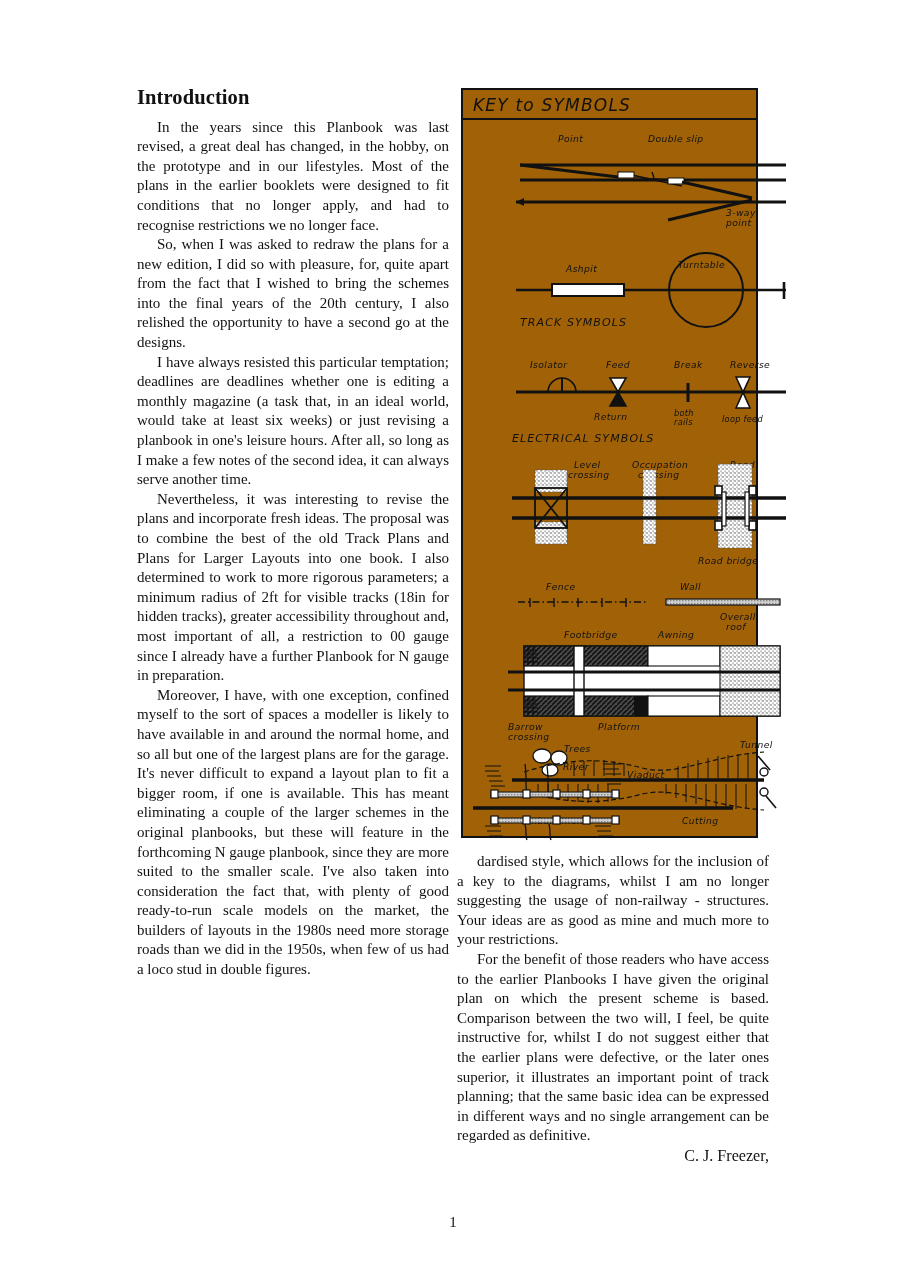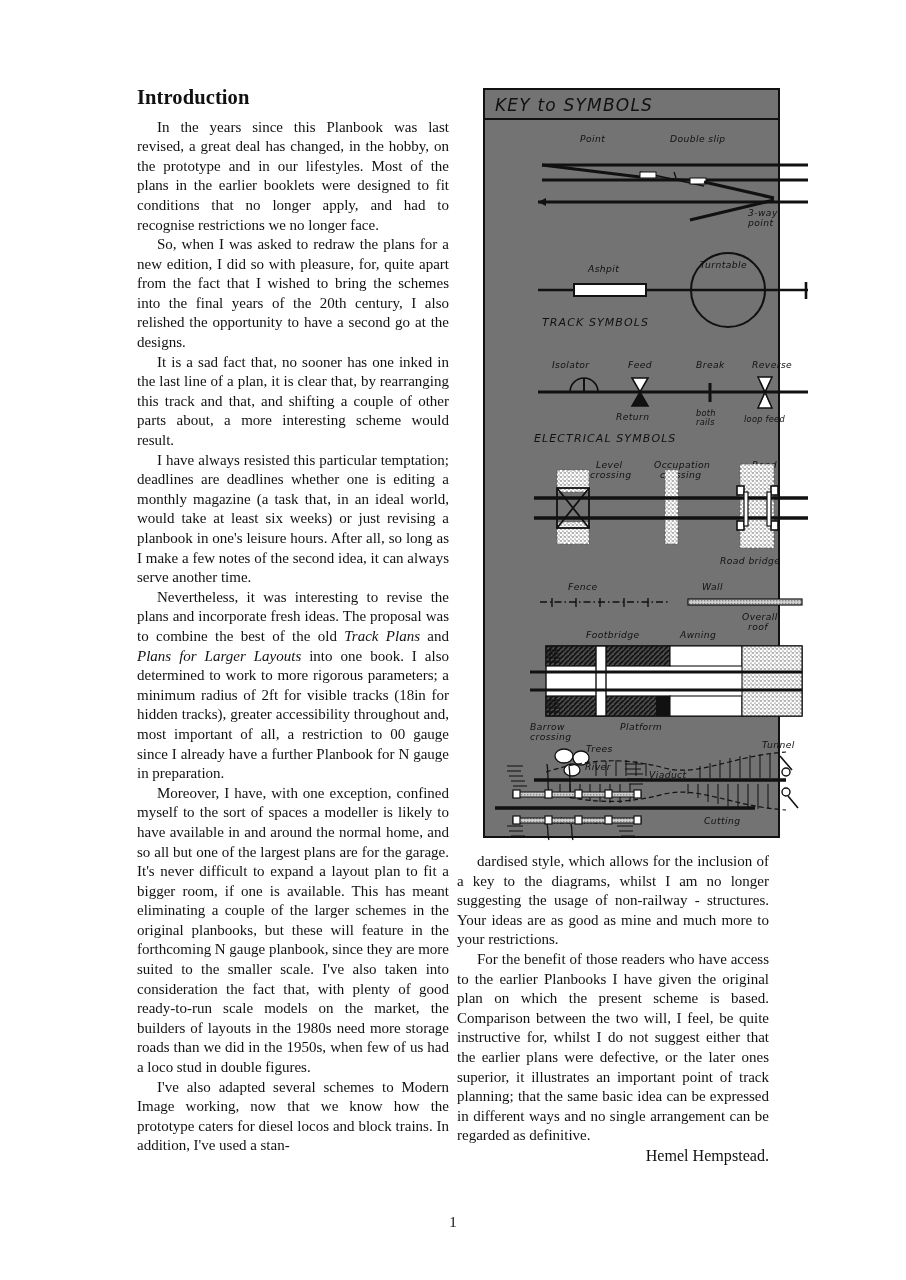--- a/index.html
+++ b/index.html
@@ -22,31 +22,31 @@
   p.para{
     margin:0;font-size:15px;line-height:19.6px;
     text-align:justify;text-indent:20px;
     -webkit-hyphens:none;hyphens:none;
     word-spacing:-0.1px;
   }
   p.para + p.para{margin-top:0;}
   .sig{
     margin:0;font-size:16.1px;line-height:19.6px;text-align:right;text-indent:0;
   }
-  .it{font-style:italic;}
+  .it{}
 
   .pagenum{
     position:absolute;left:0;top:1214px;width:906px;text-align:center;
     font-size:15px;
   }
 
   
   .figure{
-    position:absolute;left:483px;top:88px;width:297px;height:750px;
-    border:2.5px solid #111;background:#737373;box-sizing:border-box;
+    position:absolute;left:461px;top:88px;width:297px;height:750px;
+    border:2.5px solid #111;background:#a16207;box-sizing:border-box;
   }
   .fig-title-bar{
     position:absolute;left:0;top:0;width:100%;height:30px;
     border-bottom:2.5px solid #111;box-sizing:border-box;
   }
   .fig-title{
     position:absolute;left:10px;top:5px;
     font-family:"DejaVu Sans",sans-serif;
     font-style:italic;font-size:17px;letter-spacing:1.2px;color:#111;
     white-space:nowrap;
@@ -72,33 +72,31 @@
 </head>
 <body>
 
 <div class="page">
 
   <div class="col col-left">
     <h1 class="heading">Introduction</h1>
 
     <p class="para">In the years since this Planbook was last revised, a great deal has changed, in the hobby, on the prototype and in our lifestyles. Most of the plans in the earlier booklets were designed to fit conditions that no longer apply, and had to recognise restrictions we no longer face.</p>
     <p class="para">So, when I was asked to redraw the plans for a new edition, I did so with pleasure, for, quite apart from the fact that I wished to bring the schemes into the final years of the 20th century, I also relished the opportunity to have a second go at the designs.</p>
-    <p class="para">It is a sad fact that, no sooner has one inked in the last line of a plan, it is clear that, by rearranging this track and that, and shifting a couple of other parts about, a more interesting scheme would result.</p>
     <p class="para">I have always resisted this particular temptation; deadlines are deadlines whether one is editing a monthly magazine (a task that, in an ideal world, would take at least six weeks) or just revising a planbook in one's leisure hours. After all, so long as I make a few notes of the second idea, it can always serve another time.</p>
 
     <p class="para"><span>Nevertheless, it was interesting to revise the plans and incorporate fresh ideas. The proposal was to combine the best of the old </span><span class="it">Track Plans</span><span> and </span><span class="it">Plans for Larger Layouts</span><span> into one book. I also determined to work to more rigorous parameters; a minimum radius of 2ft for visible tracks (18in for hidden tracks), greater accessibility throughout and, most important of all, a restriction to 00 gauge since I already have a further Planbook for N gauge in preparation.</span></p>
 
     <p class="para">Moreover, I have, with one exception, confined myself to the sort of spaces a modeller is likely to have available in and around the normal home, and so all but one of the largest plans are for the garage. It's never difficult to expand a layout plan to fit a bigger room, if one is available. This has meant eliminating a couple of the larger schemes in the original planbooks, but these will feature in the forthcoming N gauge planbook, since they are more suited to the smaller scale. I've also taken into consideration the fact that, with plenty of good ready-to-run scale models on the market, the builders of layouts in the 1980s need more storage roads than we did in the 1950s, when few of us had a loco stud in double figures.</p>
-    <p class="para">I've also adapted several schemes to Modern Image working, now that we know how the prototype caters for diesel locos and block trains. In addition, I've used a stan-</p>
   </div>
 
   <div class="col col-right">
     <p class="para">dardised style, which allows for the inclusion of a key to the diagrams, whilst I am no longer suggesting the usage of non-railway - structures. Your ideas are as good as mine and much more to your restrictions.</p>
     <p class="para">For the benefit of those readers who have access to the earlier Planbooks I have given the original plan on which the present scheme is based. Comparison between the two will, I feel, be quite instructive for, whilst I do not suggest either that the earlier plans were defective, or the later ones superior, it illustrates an important point of track planning; that the same basic idea can be expressed in different ways and no single arrangement can be regarded as definitive.</p>
-    <p class="sig">Hemel Hempstead.</p>
+    <p class="sig">C. J. Freezer,</p>
   </div>
 
   <div class="figure">
 
     <div class="fig-title-bar"></div>
     <div class="fig-title">KEY to SYMBOLS</div>
 
     <div class="fig-body">
       <svg width="292" height="716" viewBox="0 0 292 716" xmlns="http://www.w3.org/2000/svg">
         <defs>

